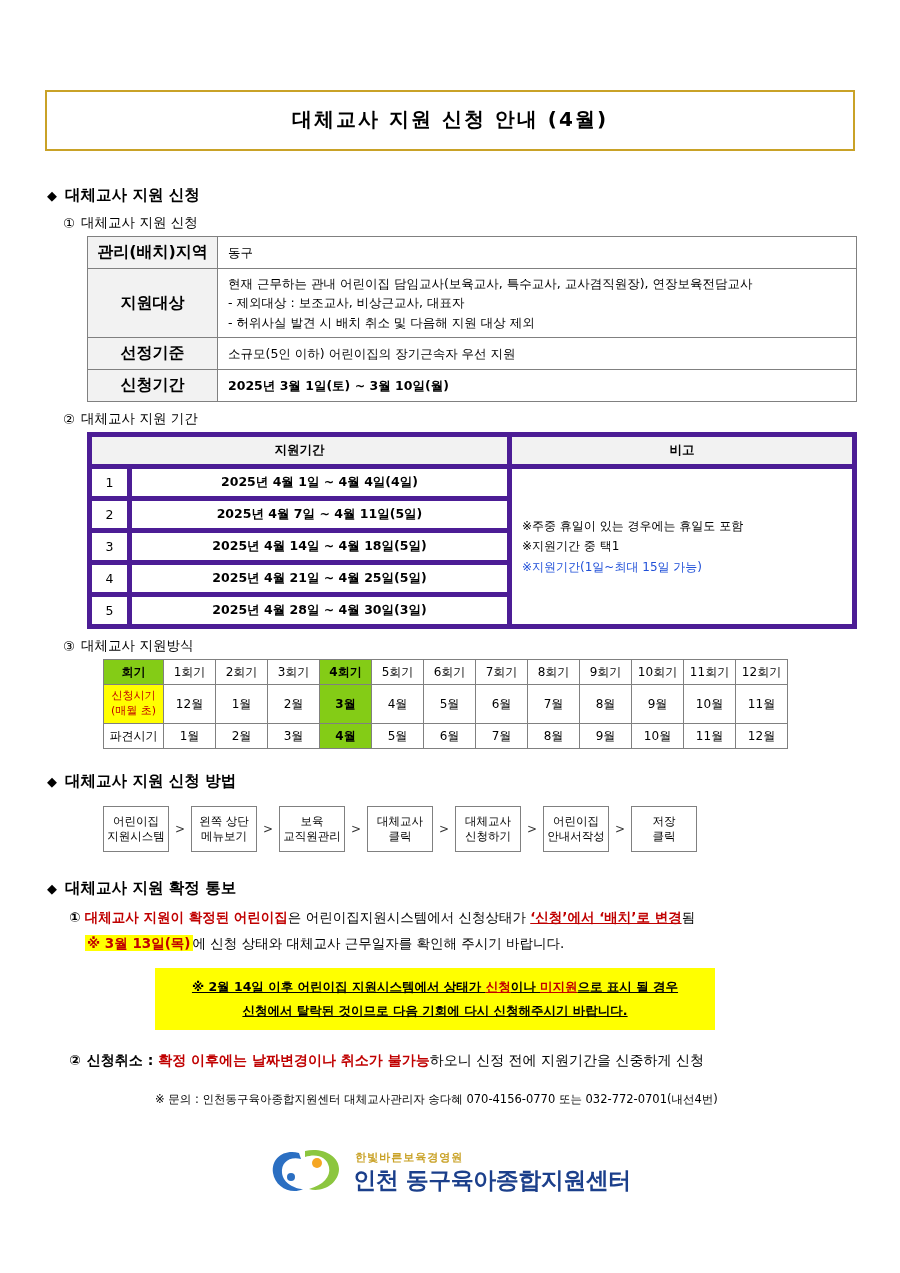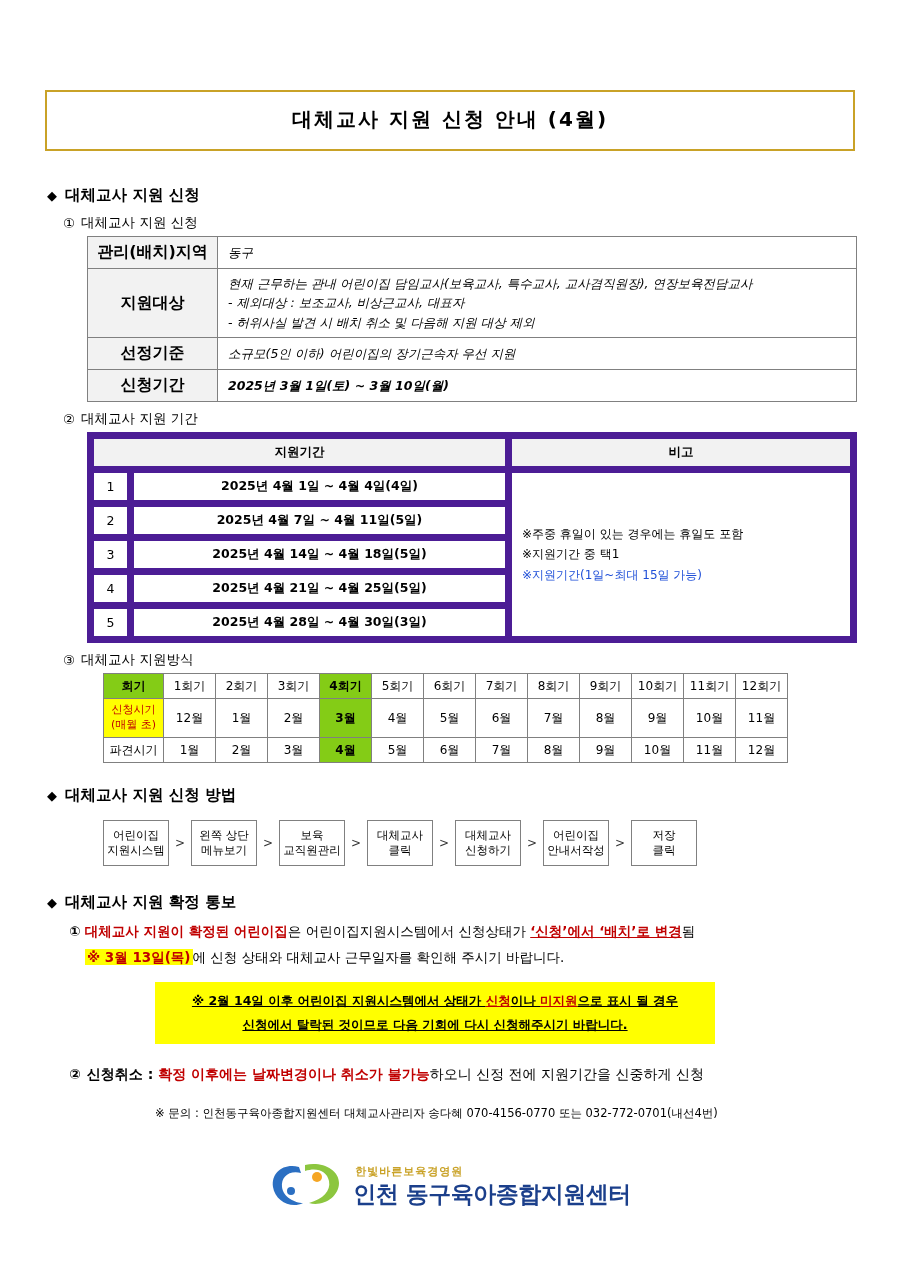--- a/index.html
+++ b/index.html
@@ -60,29 +60,29 @@
   }
   .t1 .lbl {
     width: 130px;
     text-align: center;
     background: #f2f2f2;
     font-weight: bold;
     font-size: 16px;
   }
   .t1 .val { padding-left: 10px; }
   .t1 .val.bold { font-weight: bold; }
-  .t1 .val .ln { display:block; line-height:1.55;font-style:italic; }
+  .t1 .val .ln { display:block; line-height:1.55; }
 
   .t2 {
     width: 770px;
     margin: 0 0 0 42px;
     font-size: 12.5px;
   }
   .t2 td, .t2 th {
-    border: 7px solid #4c1d95;
+    border: 5px solid #4c1d95;
     padding: 5px 6px;
     text-align: center;
     vertical-align: middle;
   }
   .t2 th { background:#f2f2f2; font-weight: bold; }
   .t2 .num { width: 40px; }
   .t2 .per { font-weight: bold; }
   .t2 .note { text-align: left; padding-left: 10px; line-height: 1.7; font-size: 12px; }
   .t2 .note .blue { color: #1f4fd8; }
 

